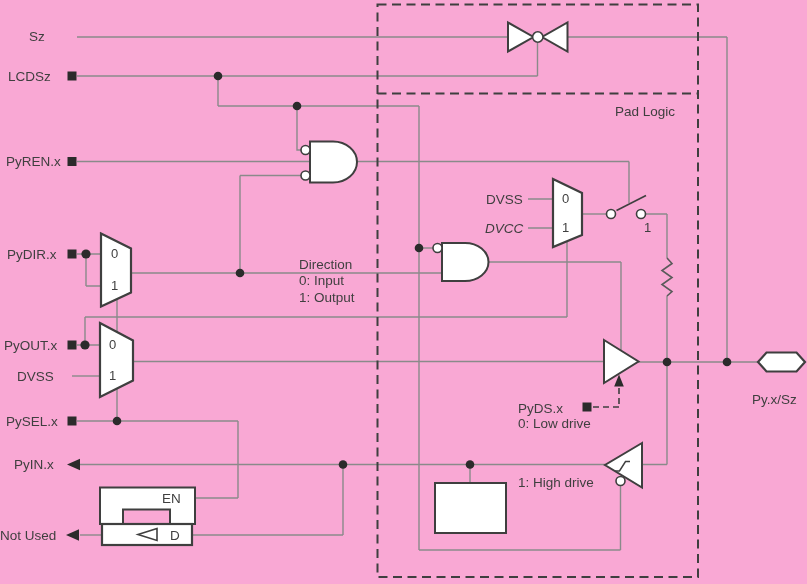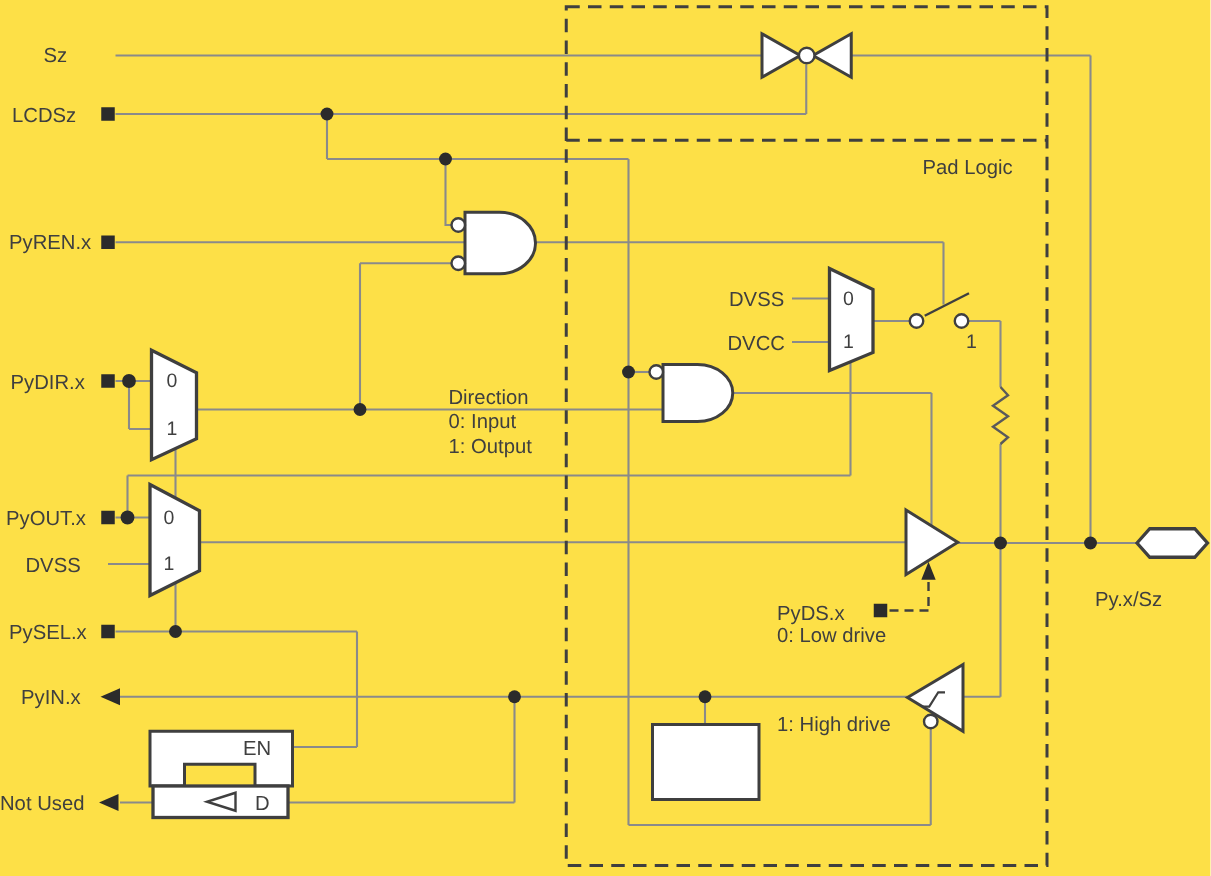--- a/index.html
+++ b/index.html
@@ -1,16 +1,16 @@
 <!DOCTYPE html>
 <html><head>
 <meta charset="utf-8">
 <style>
   html,body{margin:0;padding:0;background:#ffffff;}
-  #stage{position:relative;width:807px;height:584px;background:#fde047;overflow:hidden;
+  #stage{position:relative;width:807px;height:584px;background:#f9a8d4;overflow:hidden;
          font-family:"Liberation Sans", sans-serif;}
   #wires-svg{position:absolute;left:0;top:0;}
   .label{position:absolute;font-size:13.5px;color:#3f3f3f;white-space:nowrap;line-height:15px;}
   .digit{position:absolute;font-size:13px;color:#3f3f3f;white-space:nowrap;line-height:14px;}
   .blocktext{position:absolute;font-size:13.5px;color:#3f3f3f;text-align:center;line-height:15px;
              display:flex;flex-direction:column;justify-content:center;}
 </style>
 </head>
 <body>
 
@@ -160,31 +160,31 @@
   <div class="label" style="left:7px;top:246.5px;">PyDIR.x</div>
   <div class="label" style="left:4px;top:337.5px;">PyOUT.x</div>
   <div class="label" style="left:17px;top:368.5px;">DVSS</div>
   <div class="label" style="left:6px;top:413.5px;">PySEL.x</div>
   <div class="label" style="left:14px;top:457px;text-align:right;">PyIN.x</div>
   <div class="label" style="left:0px;top:527.5px;">Not Used</div>
 
   <div class="label" style="left:615px;top:104px;">Pad Logic</div>
 
   <div class="label" style="left:486px;top:192px;">DVSS</div>
-  <div class="label" style="left:485px;top:221px;">DVCC</div>
+  <div class="label" style="left:485px;top:221px;font-style:italic;">DVCC</div>
 
   <div class="label" style="left:299px;top:256.5px;">Direction</div>
   <div class="label" style="left:299px;top:272.5px;">0: Input</div>
   <div class="label" style="left:299px;top:290px;">1: Output</div>
 
   <div class="label" style="left:518px;top:400.5px;">PyDS.x</div>
   <div class="label" style="left:518px;top:415.5px;">0: Low drive</div>
   <div class="label" style="left:518px;top:430.5px;margin-top:44px;">1: High drive</div>
 
-  <div class="label" style="left:730px;top:392px;">Py.x/Sz</div>
+  <div class="label" style="left:752px;top:392px;">Py.x/Sz</div>
 
   <div class="digit" style="left:111px;top:247px;">0</div>
   <div class="digit" style="left:111px;top:279px;">1</div>
   <div class="digit" style="left:109px;top:338px;">0</div>
   <div class="digit" style="left:109px;top:369px;">1</div>
   <div class="digit" style="left:562px;top:192px;">0</div>
   <div class="digit" style="left:562px;top:221px;">1</div>
   <div class="digit" style="left:644px;top:221px;">1</div>
 
   <div class="label" style="left:162px;top:491px;">EN</div>

